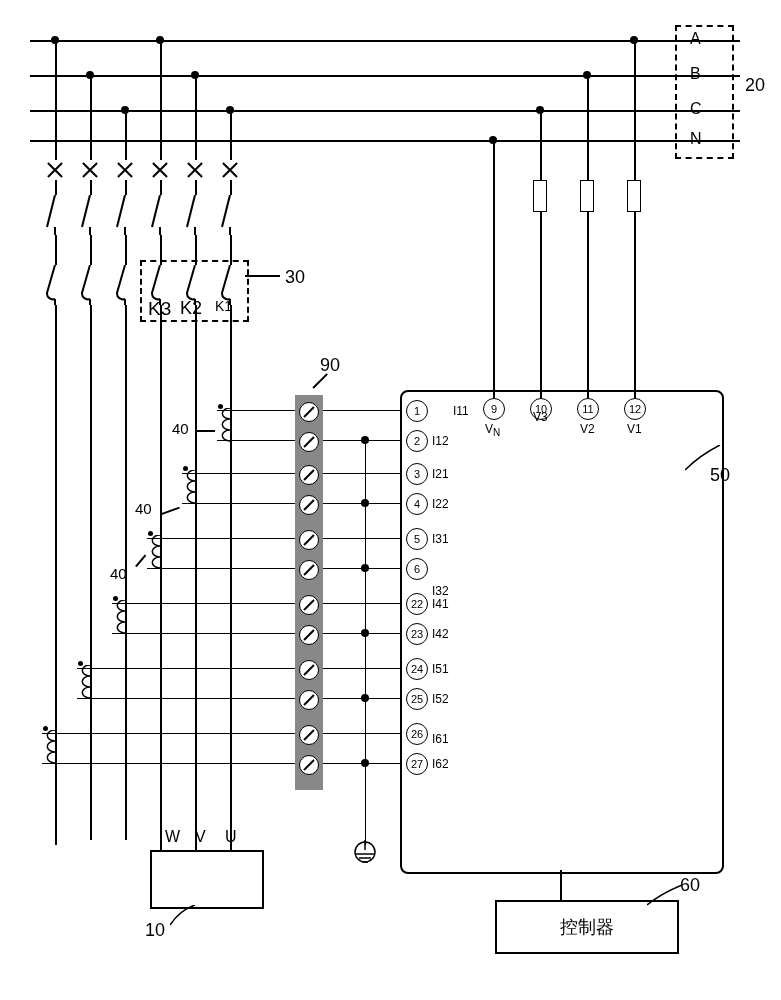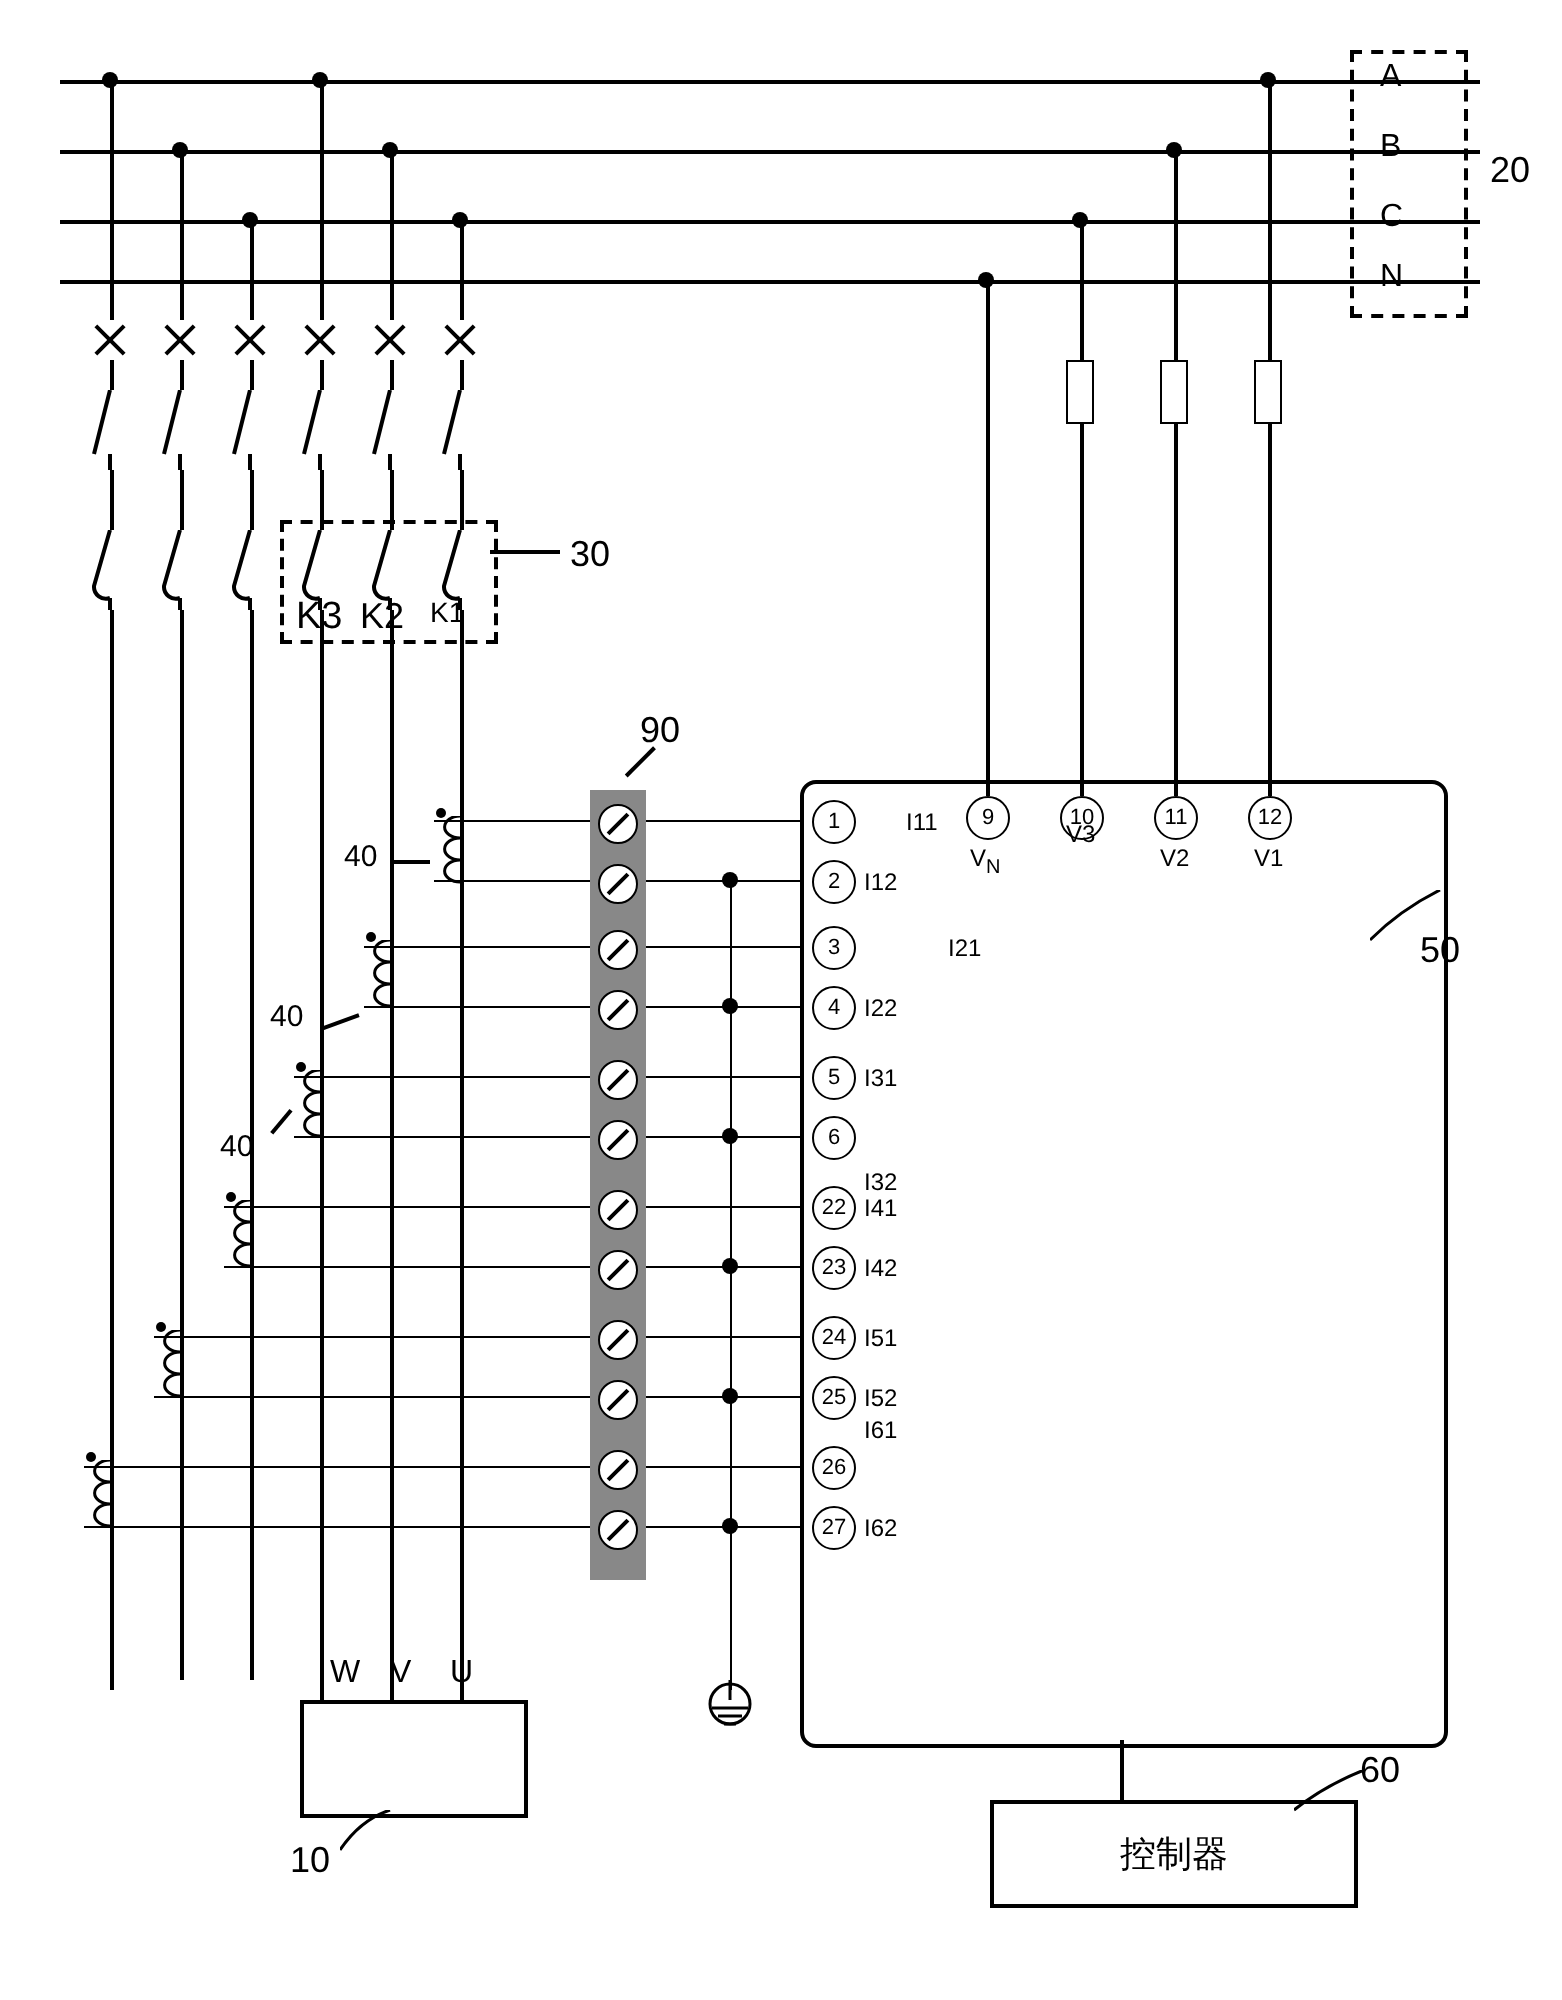--- a/index.html
+++ b/index.html
@@ -341,37 +341,37 @@
   <line x1="15" y1="0" x2="15" y2="10" stroke="#000" stroke-width="1.5"></line>
 </svg>
 
 <div class="solid-box" style="left:380px; top:370px; width:320px; height:480px; border-radius:8px;"></div>
 
 <div class="term-circle" style="left:386px; top:380px;">1</div>
 <div class="small-label" style="left:433px; top:384px;">I11</div>
 <div class="term-circle" style="left:386px; top:410px;">2</div>
 <div class="small-label" style="left:412px; top:414px;">I12</div>
 <div class="term-circle" style="left:386px; top:443px;">3</div>
-<div class="small-label" style="left:412px; top:447px;margin-left:42px;">I21</div>
+<div class="small-label" style="left:412px; top:447px;">I21</div>
 <div class="term-circle" style="left:386px; top:473px;">4</div>
 <div class="small-label" style="left:412px; top:477px;">I22</div>
 <div class="term-circle" style="left:386px; top:508px;">5</div>
 <div class="small-label" style="left:412px; top:512px;">I31</div>
 <div class="term-circle" style="left:386px; top:538px;">6</div>
 <div class="small-label" style="left:412px; top:564px;">I32</div>
 <div class="term-circle" style="left:386px; top:573px;">22</div>
 <div class="small-label" style="left:412px; top:577px;">I41</div>
 <div class="term-circle" style="left:386px; top:603px;">23</div>
 <div class="small-label" style="left:412px; top:607px;">I42</div>
 <div class="term-circle" style="left:386px; top:638px;">24</div>
 <div class="small-label" style="left:412px; top:642px;">I51</div>
 <div class="term-circle" style="left:386px; top:668px;">25</div>
 <div class="small-label" style="left:412px; top:672px;">I52</div>
 <div class="term-circle" style="left:386px; top:703px;">26</div>
-<div class="small-label" style="left:412px; top:688px;">I61</div>
+<div class="small-label" style="left:412px; top:712px;">I61</div>
 <div class="term-circle" style="left:386px; top:733px;">27</div>
 <div class="small-label" style="left:412px; top:737px;">I62</div>
 
 <div class="term-circle" style="left:463px; top:378px;">9</div>
 <div class="small-label" style="left:465px; top:402px;"><span>V</span><sub>N</sub></div>
 <div class="term-circle" style="left:510px; top:378px;">10</div>
 <div class="small-label" style="left:513px; top:390px;">V3</div>
 <div class="term-circle" style="left:557px; top:378px;">11</div>
 <div class="small-label" style="left:560px; top:402px;">V2</div>
 <div class="term-circle" style="left:604px; top:378px;">12</div>

